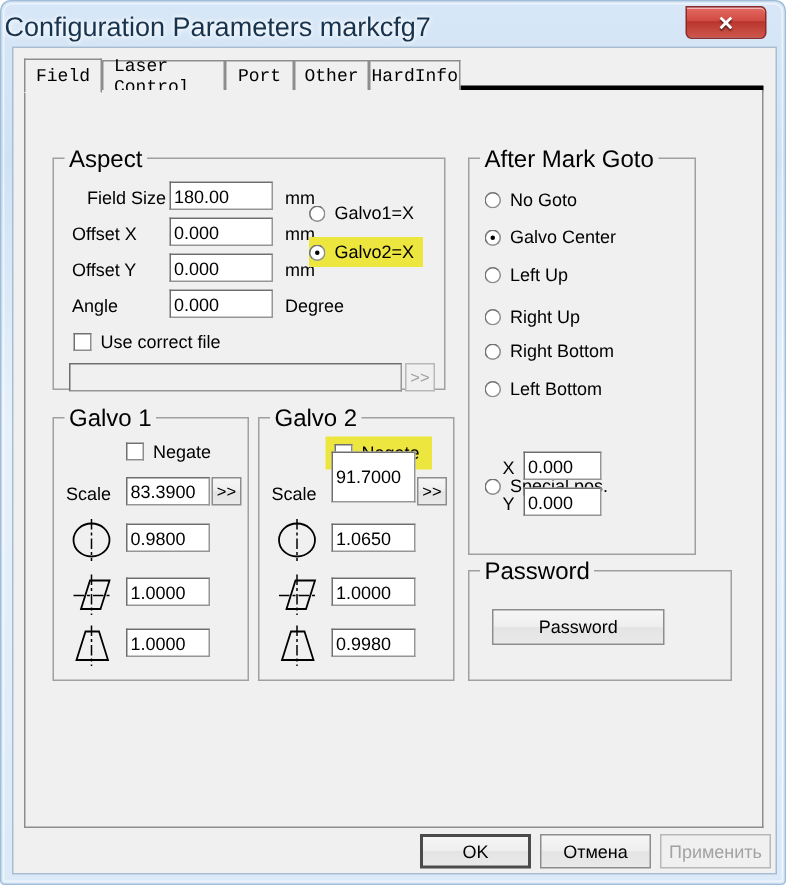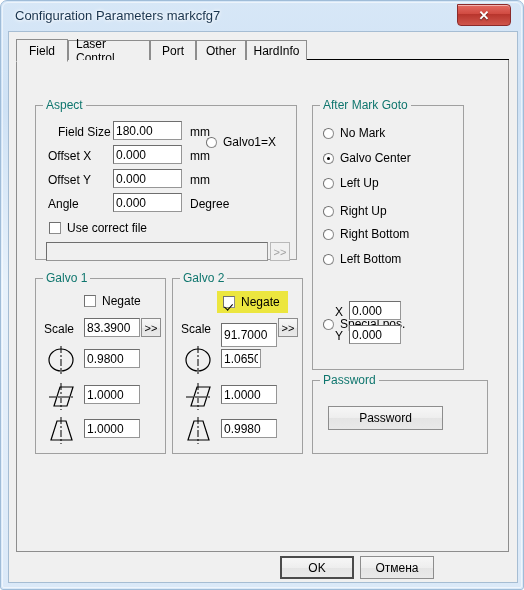--- a/index.html
+++ b/index.html
@@ -25,22 +25,22 @@
     border:1px solid rgba(255,255,255,.55);
     pointer-events:none;
   }
 
   
   #titlebar{
     position:absolute;left:0;top:0;width:524px;height:30px;
     box-sizing:border-box;
   }
   #title-text{
-    position:absolute;left:14px;top:7px;
-    font-size:13px;color:#18334d;
+    position:absolute;left:2px;top:7px;
+    font-size:18px;color:#18334d;
     text-shadow:0 0 3px #ffffff,0 0 5px #ffffff;
     white-space:nowrap;
   }
   #close-btn{
     position:absolute;left:456px;top:3px;width:54px;height:22px;
     box-sizing:border-box;
     border:1px solid #8b2b2b;
     border-radius:0 4px 4px 4px;
     background:linear-gradient(to bottom,#e46b63 0%,#d04a41 45%,#b8352d 47%,#cf564c 100%);
     box-shadow:inset 0 1px 0 rgba(255,255,255,.5);
@@ -57,22 +57,23 @@
   #client{
     position:absolute;left:7px;top:30px;width:510px;height:552px;
     box-sizing:border-box;
     background:#f0f0f0;
     border:1px solid #a6bdd3;
   }
 
   
   #tabstrip{
     position:absolute;left:7px;top:7px;width:493px;height:22px;
-    border-bottom:2px solid #000000;
-    box-sizing:border-box;
+    border-bottom:4px solid #000000;
+    box-sizing:border-box;
+    font-family:Liberation Mono, monospace;
   }
   .tab{
     position:absolute;top:1px;height:21px;
     box-sizing:border-box;
     display:flex;align-items:center;justify-content:center;
     font-size:12px;color:#000;
     background:#f0f0f0;
     border-left:1px solid #8d8d8d;border-right:1px solid #8d8d8d;
     border-top:1px solid #8d8d8d;
     cursor:pointer;
@@ -96,21 +97,21 @@
 
   
   .group{
     position:absolute;box-sizing:border-box;
     border:1px solid #a0a0a0;
     background:transparent;
   }
   .group > .glabel{
     position:absolute;left:7px;top:-8px;
     background:#f0f0f0;padding:0 3px;
-    font-size:12px;color:#0f766e;white-space:nowrap;
+    font-size:16px;color:#000000;white-space:nowrap;
   }
 
   
   .lbl{position:absolute;font-size:12px;color:#000;white-space:nowrap;}
   .txt{
     position:absolute;box-sizing:border-box;
     background:#ffffff;
     border:1px solid #969696;
     border-top-color:#6e6e6e;border-left-color:#6e6e6e;
     font-family:"Liberation Sans", sans-serif;font-size:12px;color:#000;
@@ -219,38 +220,42 @@
         <span class="lbl" style="left:154px;top:67px;">mm</span>
 
         <span class="lbl" style="left:12px;top:91px;">Angle</span>
         <input class="txt" style="left: 77px; top: 87px; width: 69px; height: 19px;" value="0.000">
         <span class="lbl" style="left:154px;top:91px;">Degree</span>
 
         <div class="radio" style="left:170px;top:29px;">
           <span class="mark"></span>
           <span class="rlabel">Galvo1=X</span>
         </div>
+        <div class="radio checked hl" style="left:170px;top:52px;padding:3px 6px 3px 0;">
+          <span class="mark"></span>
+          <span class="rlabel">Galvo2=X</span>
+        </div>
 
         <div class="check" style="left:13px;top:115px;">
           <span class="box"></span>
           <span class="clabel">Use correct file</span>
         </div>
 
         <input class="txt disabled" style="left: 10px; top: 136px; width: 222px; height: 19px;" value="">
         <div class="btn disabled small" style="left:234px;top:136px;width:20px;height:19px;">
           <span>&gt;&gt;</span>
         </div>
       </div>
 
       <div class="group" style="left:295px;top:45px;width:152px;height:265px;">
         <span class="glabel">After Mark Goto</span>
 
         <div class="radio" style="left:10px;top:20px;">
           <span class="mark"></span>
-          <span class="rlabel">No Mark</span>
+          <span class="rlabel">No Goto</span>
         </div>
         <div class="radio checked" style="left:10px;top:45px;">
           <span class="mark"></span>
           <span class="rlabel">Galvo Center</span>
         </div>
         <div class="radio" style="left:10px;top:70px;">
           <span class="mark"></span>
           <span class="rlabel">Left Up</span>
         </div>
         <div class="radio" style="left:10px;top:98px;">
@@ -312,30 +317,30 @@
 
       <div class="group" style="left:155px;top:218px;width:131px;height:176px;">
         <span class="glabel">Galvo 2</span>
 
         <div class="check checked hl" style="left:44px;top:12px;padding:4px 8px 4px 6px;">
           <span class="box"></span>
           <span class="clabel">Negate</span>
         </div>
 
         <span class="lbl" style="left:8px;top:43px;">Scale</span>
-        <input class="txt" style="left: 48px; top: 44px; width: 56px; height: 24px;" value="91.7000">
+        <input class="txt" style="left: 48px; top: 22px; width: 56px; height: 34px;" value="91.7000">
         <div class="btn small" style="left:105px;top:39px;width:20px;height:19px;">
           <span>&gt;&gt;</span>
         </div>
 
         <svg class="icon-svg" style="left:9px;top:66px;" width="32" height="30" viewBox="0 0 32 30">
           <ellipse cx="16" cy="15" rx="12" ry="11" fill="none" stroke="#000" stroke-width="1.2"></ellipse>
           <path d="M16 1 L16 29" stroke="#000" stroke-width="1" fill="none" stroke-dasharray="7,2,2,2"></path>
         </svg>
-        <input class="txt" style="left: 48px; top: 70px; width: 40px; height: 19px;" value="1.0650">
+        <input class="txt" style="left: 48px; top: 70px; width: 56px; height: 19px;" value="1.0650">
 
         <svg class="icon-svg" style="left:9px;top:102px;" width="32" height="30" viewBox="0 0 32 30">
           <path d="M9 25 L15 6 L28 6 L22 25 Z" fill="none" stroke="#000" stroke-width="1.2"></path>
           <path d="M16 2 L16 29" stroke="#000" stroke-width="1" fill="none" stroke-dasharray="7,2,2,2"></path>
           <path d="M4 16 L29 16" stroke="#000" stroke-width="1" fill="none" stroke-dasharray="7,2,2,2"></path>
         </svg>
         <input class="txt" style="left: 48px; top: 106px; width: 56px; height: 19px;" value="1.0000">
 
         <svg class="icon-svg" style="left:9px;top:136px;" width="32" height="30" viewBox="0 0 32 30">
           <path d="M6 25 L12 6 L21 6 L27 25 Z" fill="none" stroke="#000" stroke-width="1.2"></path>
@@ -353,16 +358,19 @@
 
     </div>
 
     <div id="buttonbar">
       <div class="btn default" style="left:264px;top:0px;width:74px;height:23px;">
         <span>OK</span>
       </div>
       <div class="btn" style="left:344px;top:0px;width:74px;height:23px;">
         <span>Отмена</span>
       </div>
+      <div class="btn disabled" style="left:424px;top:0px;width:74px;height:23px;">
+        <span>Применить</span>
+      </div>
     </div>
 
   </div>
 </div>
 
 </body></html>

